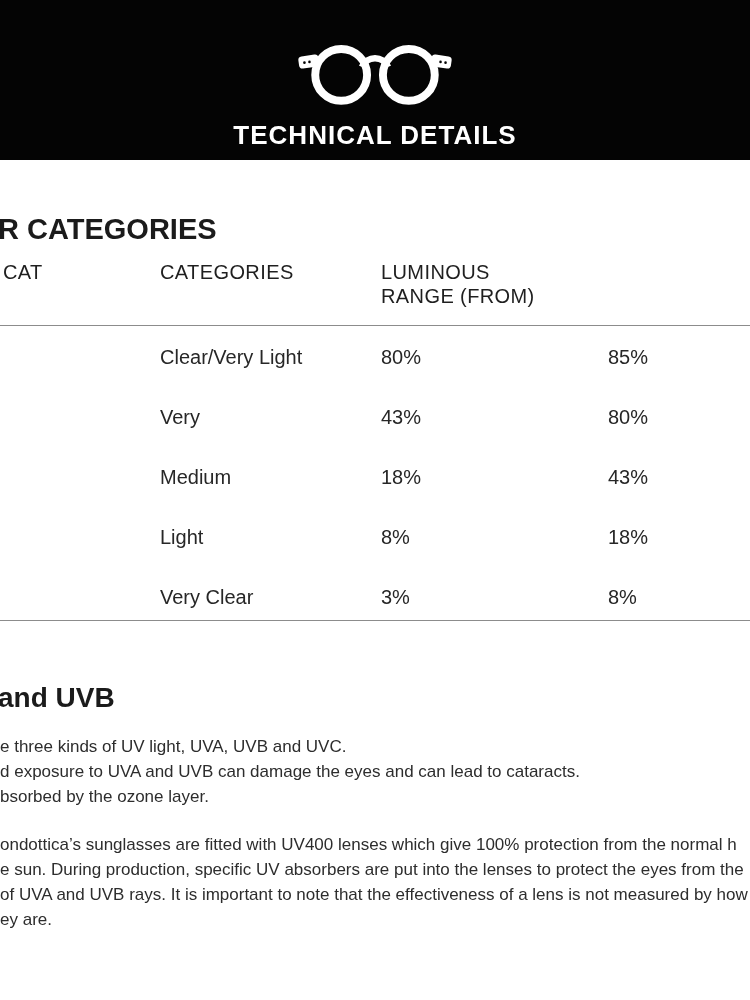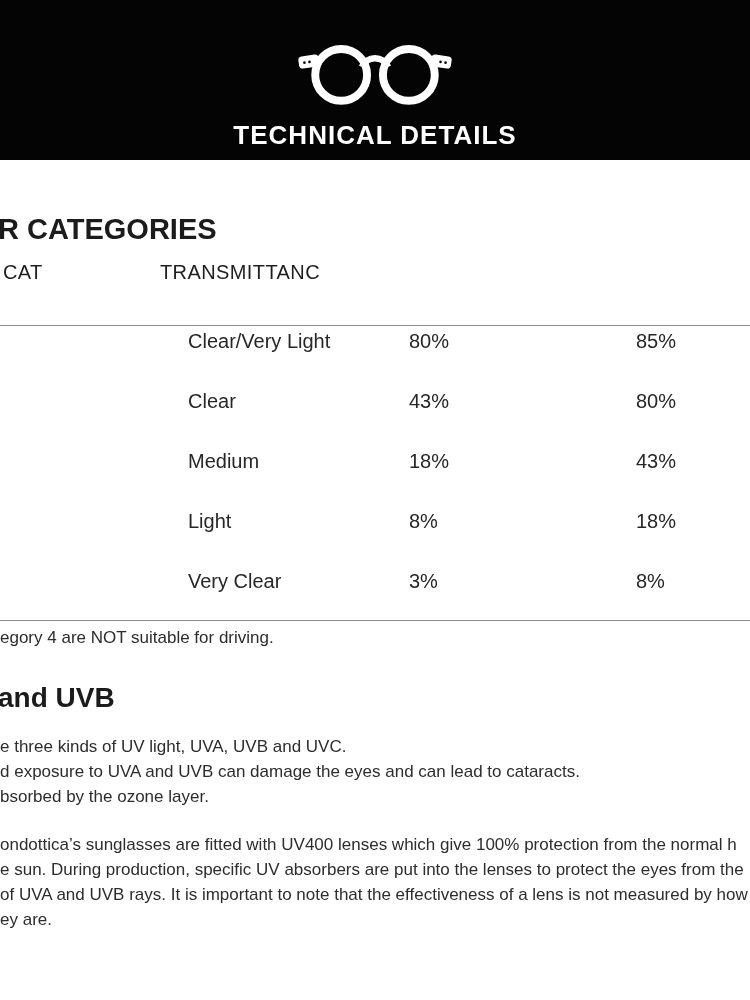--- a/index.html
+++ b/index.html
@@ -67,21 +67,21 @@
     letter-spacing: 0.4px;
     line-height: 24px;
     color: #1f1f1f;
   }
   .col1 { left: 3px; }
   .col2 { left: 160px; }
   .col3 { left: 381px; }
   .col4 { left: 608px; }
   .thead-cell.col3 { width: 185px; white-space: normal; }
   .trow { position: absolute; left: 0; width: 750px; height: 24px; }
-  .tcell { top: 0; margin-left: 28px; }
+  .tcell { top: 16px; }
   .divider {
     position: absolute;
     left: 0;
     width: 750px;
     height: 1px;
     background: #8c8c8c;
   }
   .divider.top { top: 325px; }
   .divider.bottom { top: 620px; }
   
@@ -126,31 +126,32 @@
 
         <path d="M 97 43 C 103 27, 127 27, 133 43" fill="none" stroke="#ffffff" stroke-width="9"></path>
       </svg>
     </div>
     <div class="banner-title">TECHNICAL DETAILS</div>
   </div>
 
   <h1 class="cat-heading">R CATEGORIES</h1>
 
   <div class="thead-cell col1">CAT</div>
-  <div class="thead-cell col2">TRANSMITTANC</div>
+  <div class="thead-cell col2">CATEGORIES</div>
+  <div class="thead-cell col3">LUMINOUS RANGE (FROM)</div>
 
   <div class="divider top"></div>
 
   <div class="trow" style="top:330px">
     <span class="tcell col2">Clear/Very Light</span>
     <span class="tcell col3">80%</span>
     <span class="tcell col4">85%</span>
   </div>
   <div class="trow" style="top:390px">
-    <span class="tcell col2">Clear</span>
+    <span class="tcell col2">Very</span>
     <span class="tcell col3">43%</span>
     <span class="tcell col4">80%</span>
   </div>
   <div class="trow" style="top:450px">
     <span class="tcell col2">Medium</span>
     <span class="tcell col3">18%</span>
     <span class="tcell col4">43%</span>
   </div>
   <div class="trow" style="top:510px">
     <span class="tcell col2">Light</span>
@@ -158,21 +159,20 @@
     <span class="tcell col4">18%</span>
   </div>
   <div class="trow" style="top:570px">
     <span class="tcell col2">Very Clear</span>
     <span class="tcell col3">3%</span>
     <span class="tcell col4">8%</span>
   </div>
 
   <div class="divider bottom"></div>
 
-  <div class="note-line">egory 4 are NOT suitable for driving.</div>
 
   <h2 class="uv-heading">and UVB</h2>
 
   <div class="para para1">
     <div>e three kinds of UV light, UVA, UVB and UVC.</div>
     <div>d exposure to UVA and UVB can damage the eyes and can lead to cataracts.</div>
     <div>bsorbed by the ozone layer.</div>
   </div>
 
   <div class="para para2">

